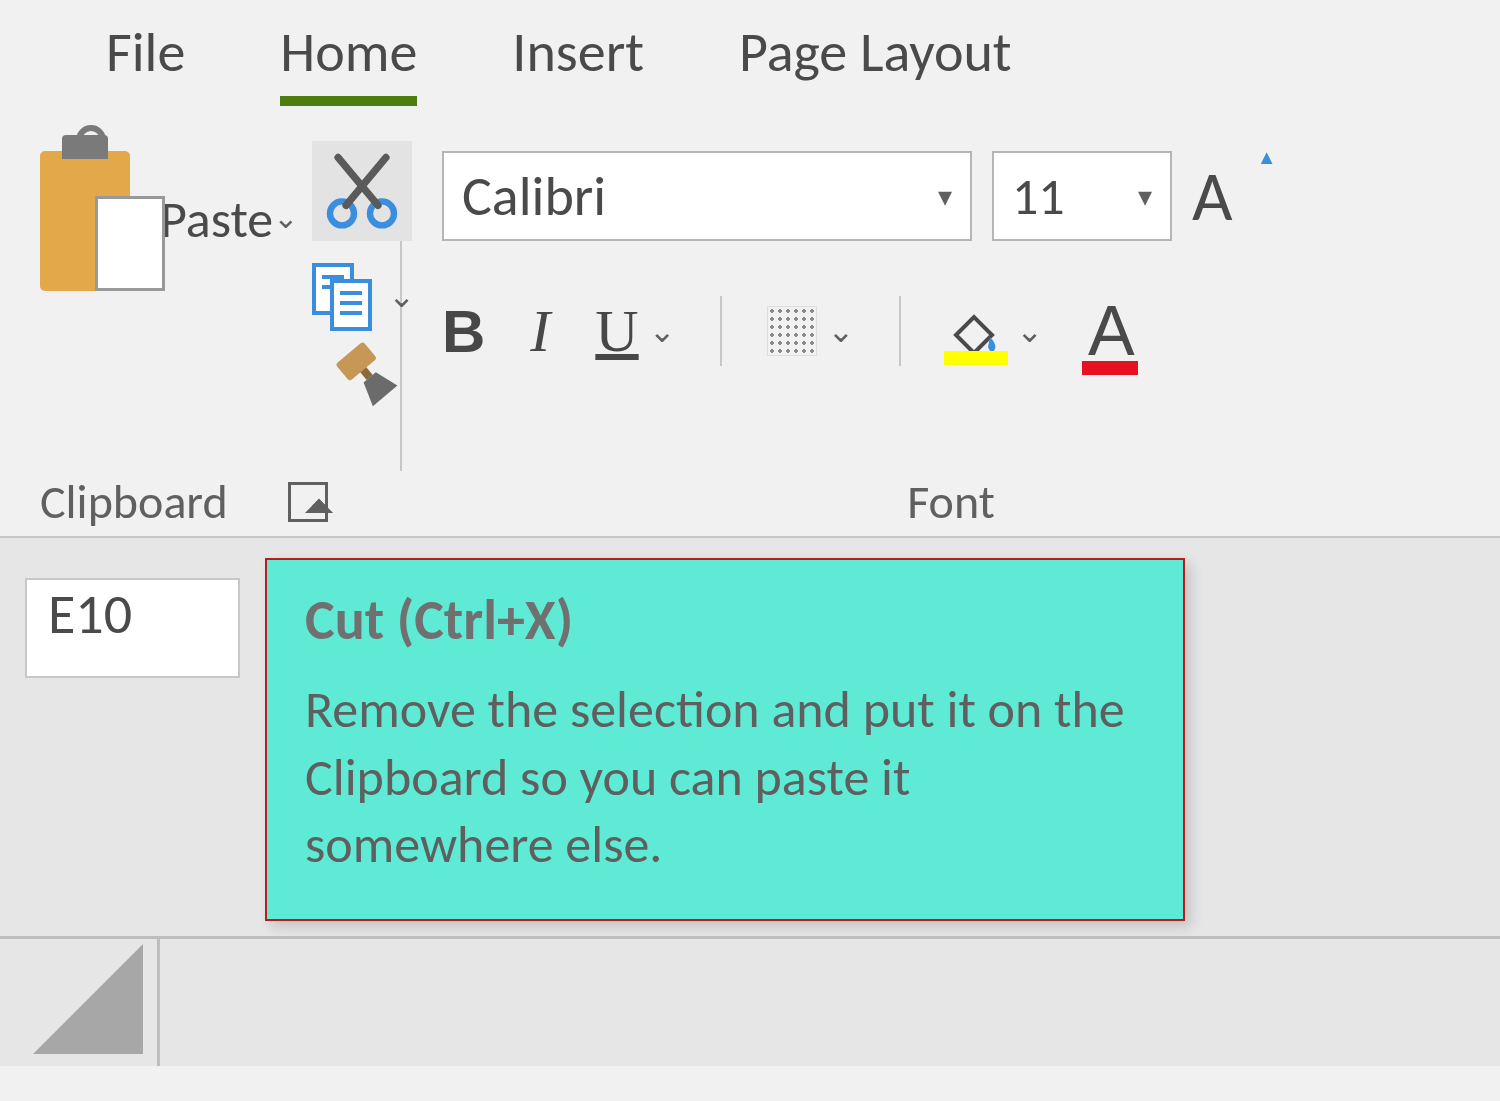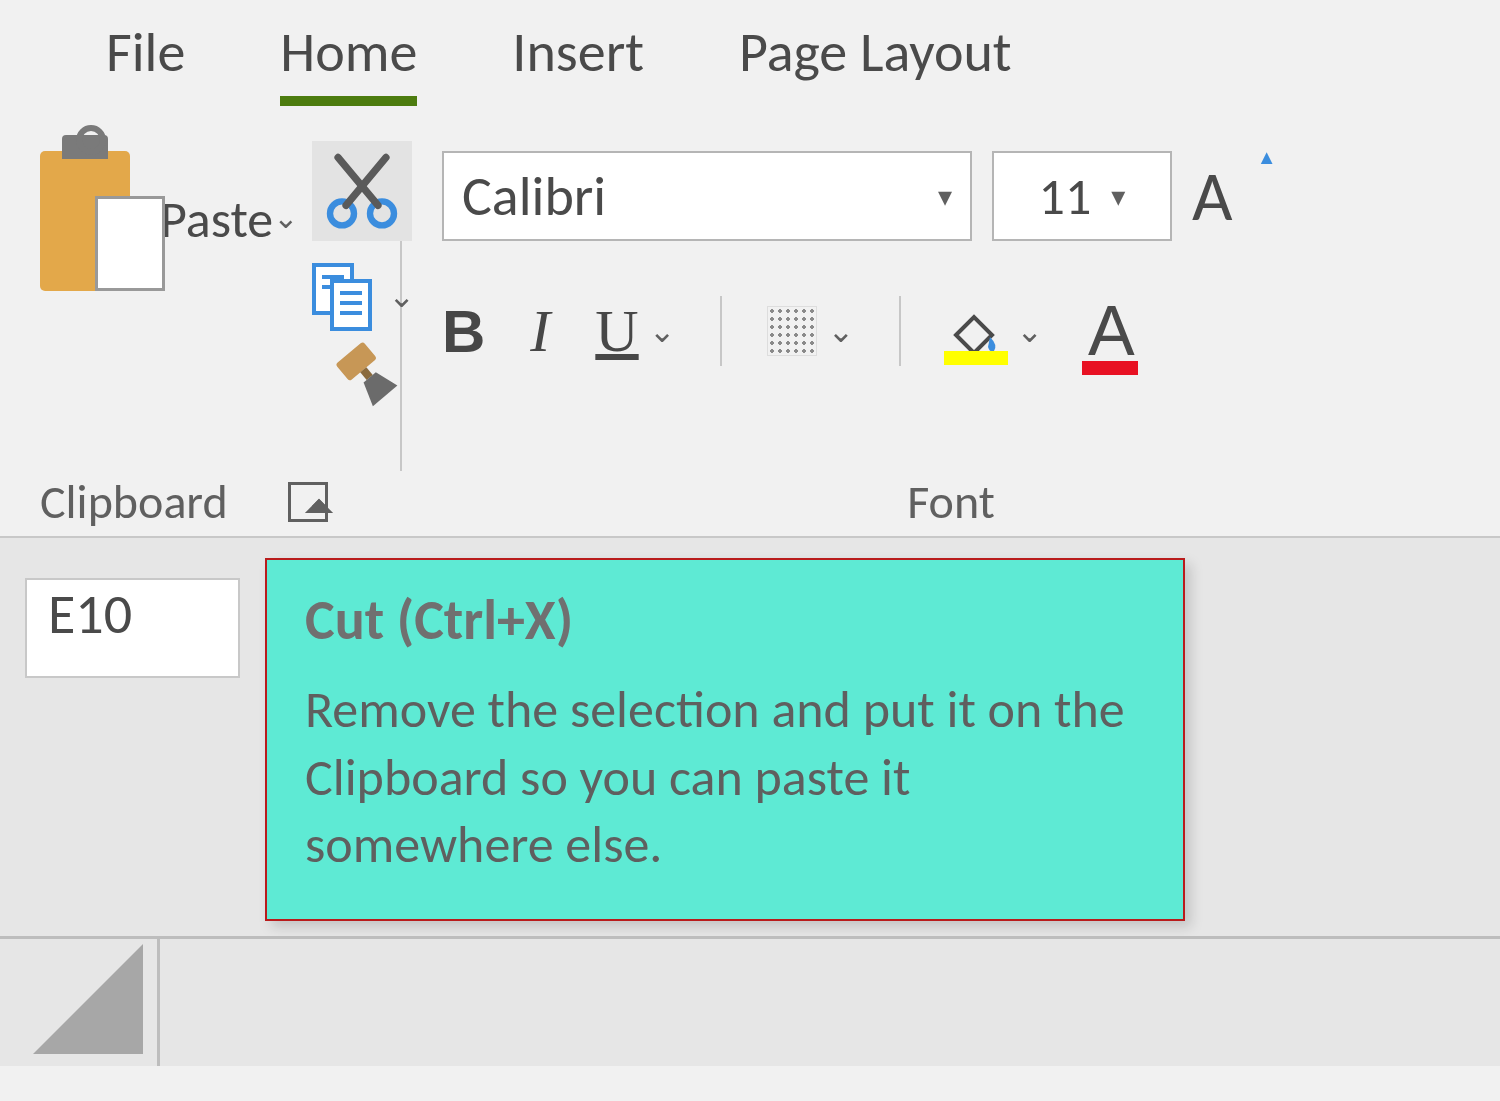--- a/index.html
+++ b/index.html
@@ -108,21 +108,21 @@
   .font-row1{
     display:flex; gap:20px; align-items:center; padding-top:20px;
   }
   .combo {
     background:#fff; border:2px solid #b5b5b5;
     display:flex; align-items:center; justify-content:space-between;
     padding:20px 18px;
     font-size:56px; color:#4a4a4a;
   }
   .font-name-combo { width:530px; height:90px;}
-  .font-size-combo { width:180px; height:90px; justify-content:center; gap:20px; font-size:52px;}
+  .font-size-combo { width:180px; height:90px; gap:20px; font-size:52px;}
   .dd-arrow{font-size:28px;color:#606060;}
   .grow-a {
     font-size:70px;color:#4a4a4a;
     position:relative; padding-right:20px;
   }
   .grow-a::after{
     content:"▲";position:absolute;top:-8px;right:-24px;
     font-size:20px;color:#3b8dde;
   }
   .font-row2{

